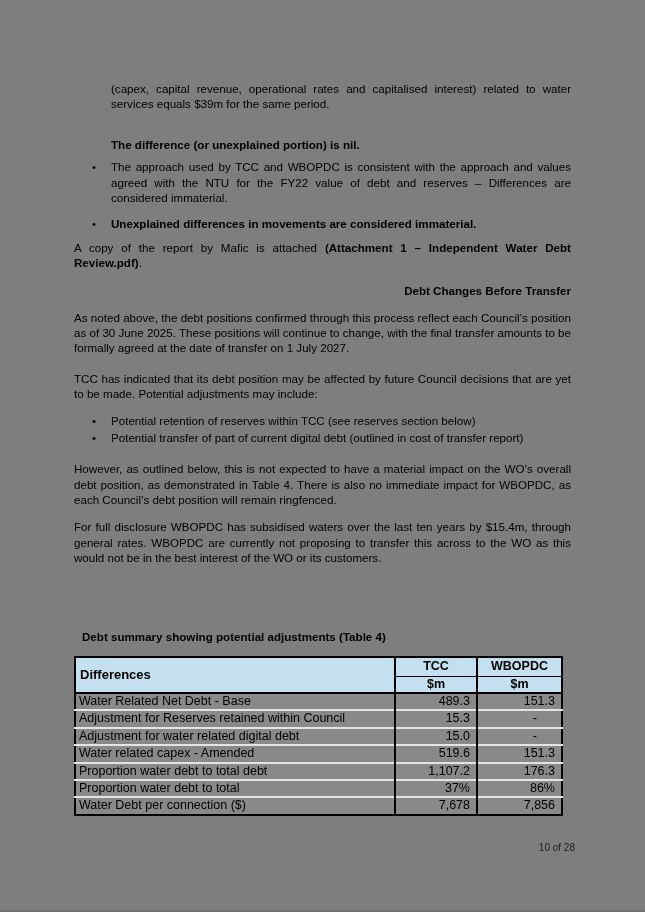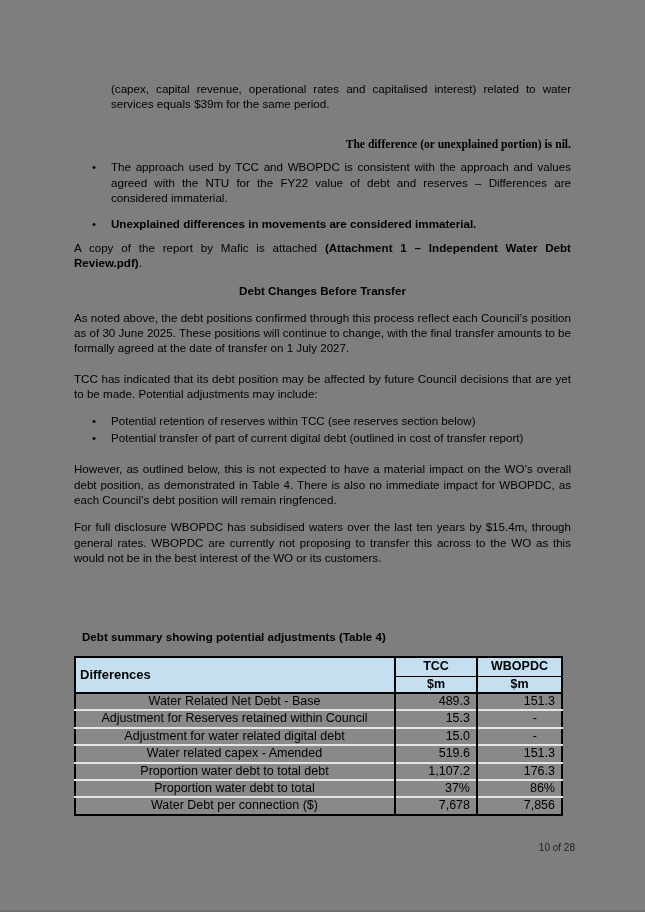--- a/index.html
+++ b/index.html
@@ -15,29 +15,29 @@
     background:#7e7e7e; overflow:hidden;
     border-bottom:2px solid #707070;
     box-sizing:border-box;
   }
   .content {
     position:absolute; left:74px; top:81px; width:497px;
     font-size:11.6px; line-height:15.4px;
     text-align:justify;
   }
   .cont-para { margin:0 0 14px 37px; }
-  .bold-line { margin:25px 0 0 37px; font-weight:700; text-align:right;font-family:Liberation Serif, serif; }
+  .bold-line { margin:25px 0 0 37px; font-weight:700; text-align:left; }
   .blist { margin-top:7px; }
   .bullet { display:flex; }
   .bullet + .bullet { margin-top:11px; }
   .bullet .dot { width:19px; margin-left:18px; flex:0 0 19px; text-align:left; }
   .bullet .txt { flex:1; }
   .bold-txt { font-weight:700; }
   .para-copy { margin-top:8px; }
-  .heading { margin-top:12px; font-weight:700; text-align:center; }
+  .heading { margin-top:12px; font-weight:700; text-align:right; }
   .para-noted { margin-top:11px; }
   .para-tcc { margin-top:15px; }
   .tight-list { margin-top:11px; }
   .tight-list .bullet + .bullet { margin-top:1px; }
   .para-however { margin-top:16px; }
   .para-disclosure { margin-top:12px; }
   .table-title { margin-top:63px; font-weight:700; text-align:left;padding-left:8px; }
 
   table.debt {
     margin-top:6px;
@@ -65,21 +65,21 @@
   table.debt th.unit    { height:14px; text-align:center; }
   table.debt th.sep-col { border-right:2px solid #000; }
   table.debt td {
     background:#898989;
     height:15px;
     padding:0 4px;
     border-top:2px solid #e4e4e4;
     white-space:nowrap; overflow:hidden;
   }
   table.debt tr.first-data td { border-top:2px solid #000; }
-  table.debt td.lbl { text-align:center; padding-left:3px; border-right:2px solid #000; }
+  table.debt td.lbl { text-align:left; padding-left:3px; border-right:2px solid #000; }
   table.debt td.num { text-align:right; padding-right:6px; }
   table.debt td.num.mid { border-right:2px solid #000; }
   table.debt td.dash { padding-right:24px; }
 
   .footer {
     position:absolute; top:842px; right:70px;
     font-size:10px; color:#1d1d1d;
   }
 </style>
 </head>

